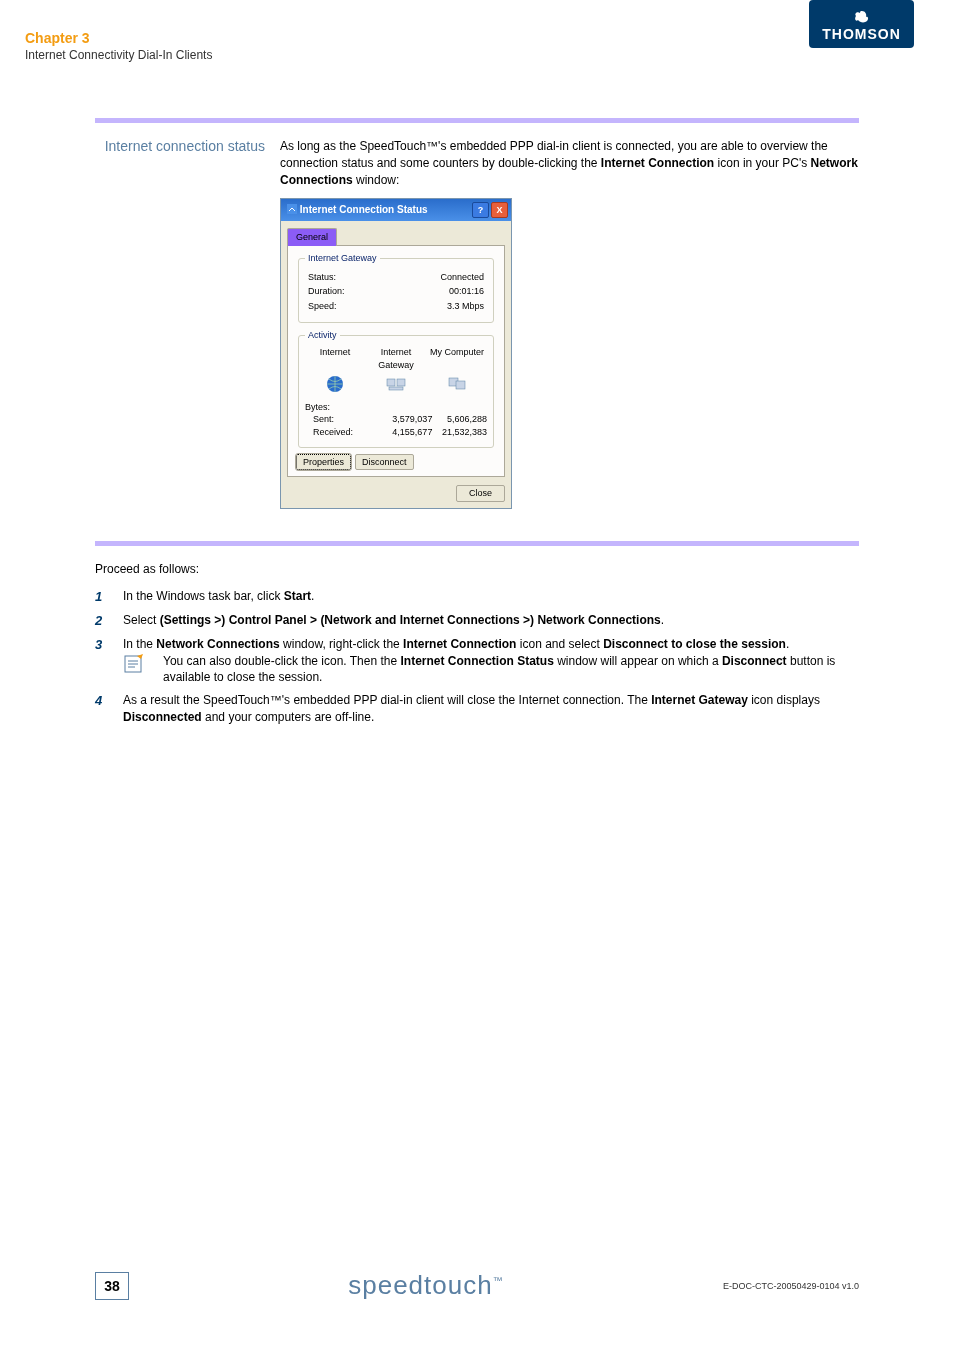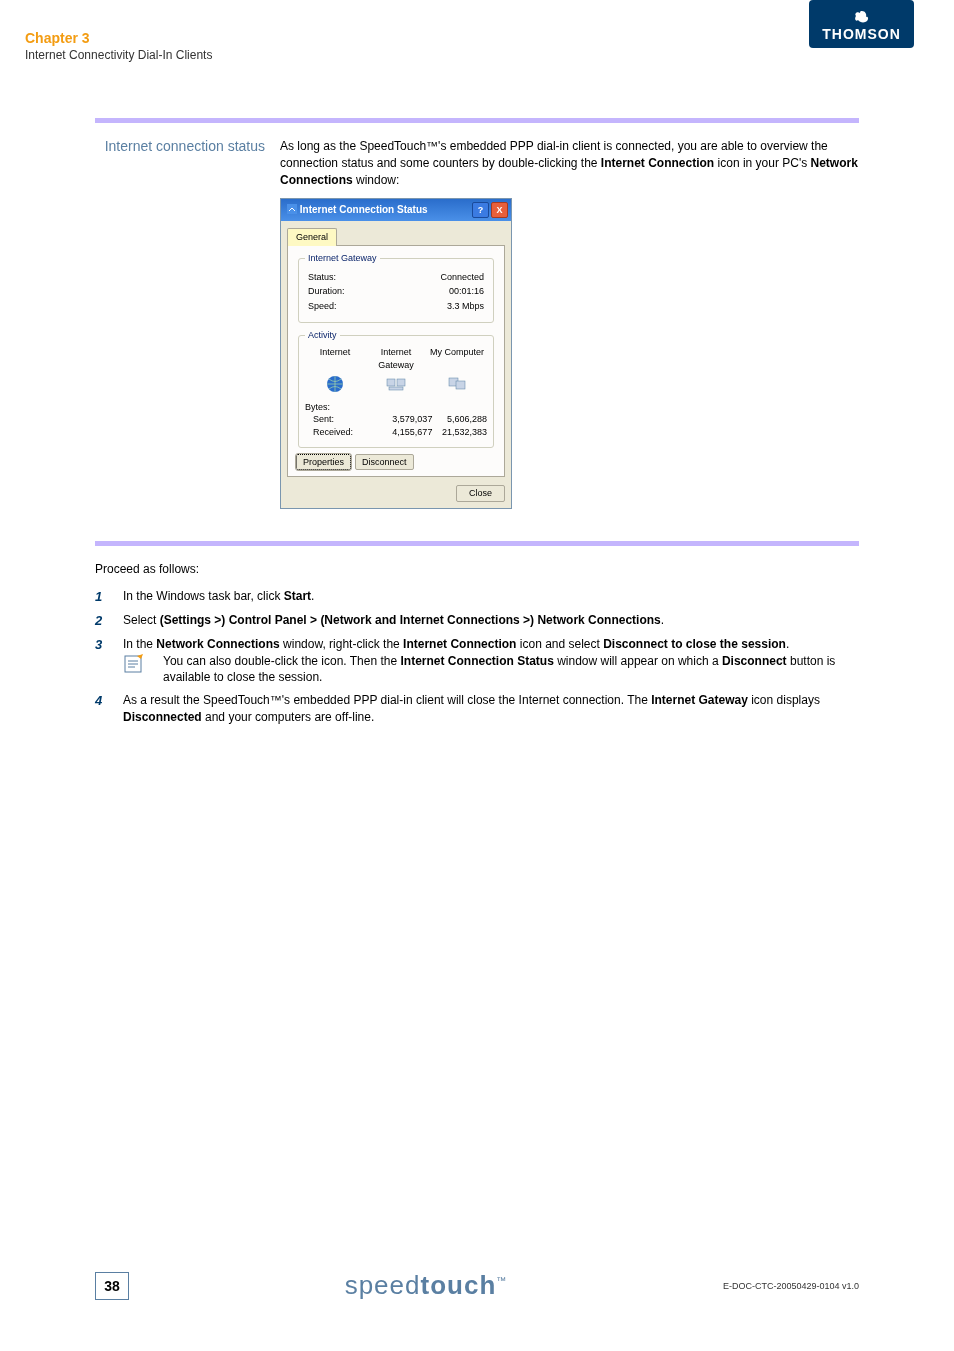--- a/index.html
+++ b/index.html
@@ -143,21 +143,21 @@
     line-height: 14px;
     font-size: 9px;
   }
   .win-help { background: #3b7be2; border:1px solid #1a4a9a;}
   .win-close { background: #e85f3a; border:1px solid #a63a20;}
   .dialog-body {
     padding: 6px;
   }
   .tab {
     display: inline-block;
-    background: #fef9c3;
+    background: #8b5cf6;
     border: 1px solid #aca899;
     border-bottom: none;
     padding: 2px 8px;
     font-size: 9px;
     border-radius: 2px 2px 0 0;
     position: relative;
     top: 1px;
     z-index: 2;
   }
   .tab-pane {
@@ -233,21 +233,21 @@
     font-size: 14px;
   }
   .brand-center {
     flex: 1;
     text-align: center;
     color: #5a7fa2;
     font-size: 26px;
     font-family: "Trebuchet MS", Arial, sans-serif;
     letter-spacing: 1px;
   }
-  .brand-center .bold { font-weight: bold; }
+  .brand-center .bold { font-weight: normal; }
   .doc-id {
     font-size: 9px;
     color: #333;
   }
   .globe { fill:#2a6dcb; }
   .pcs { fill:#c8d4e6; stroke:#5a7fa2; stroke-width:0.5;}
 </style>
 </head>
 <body>
 

